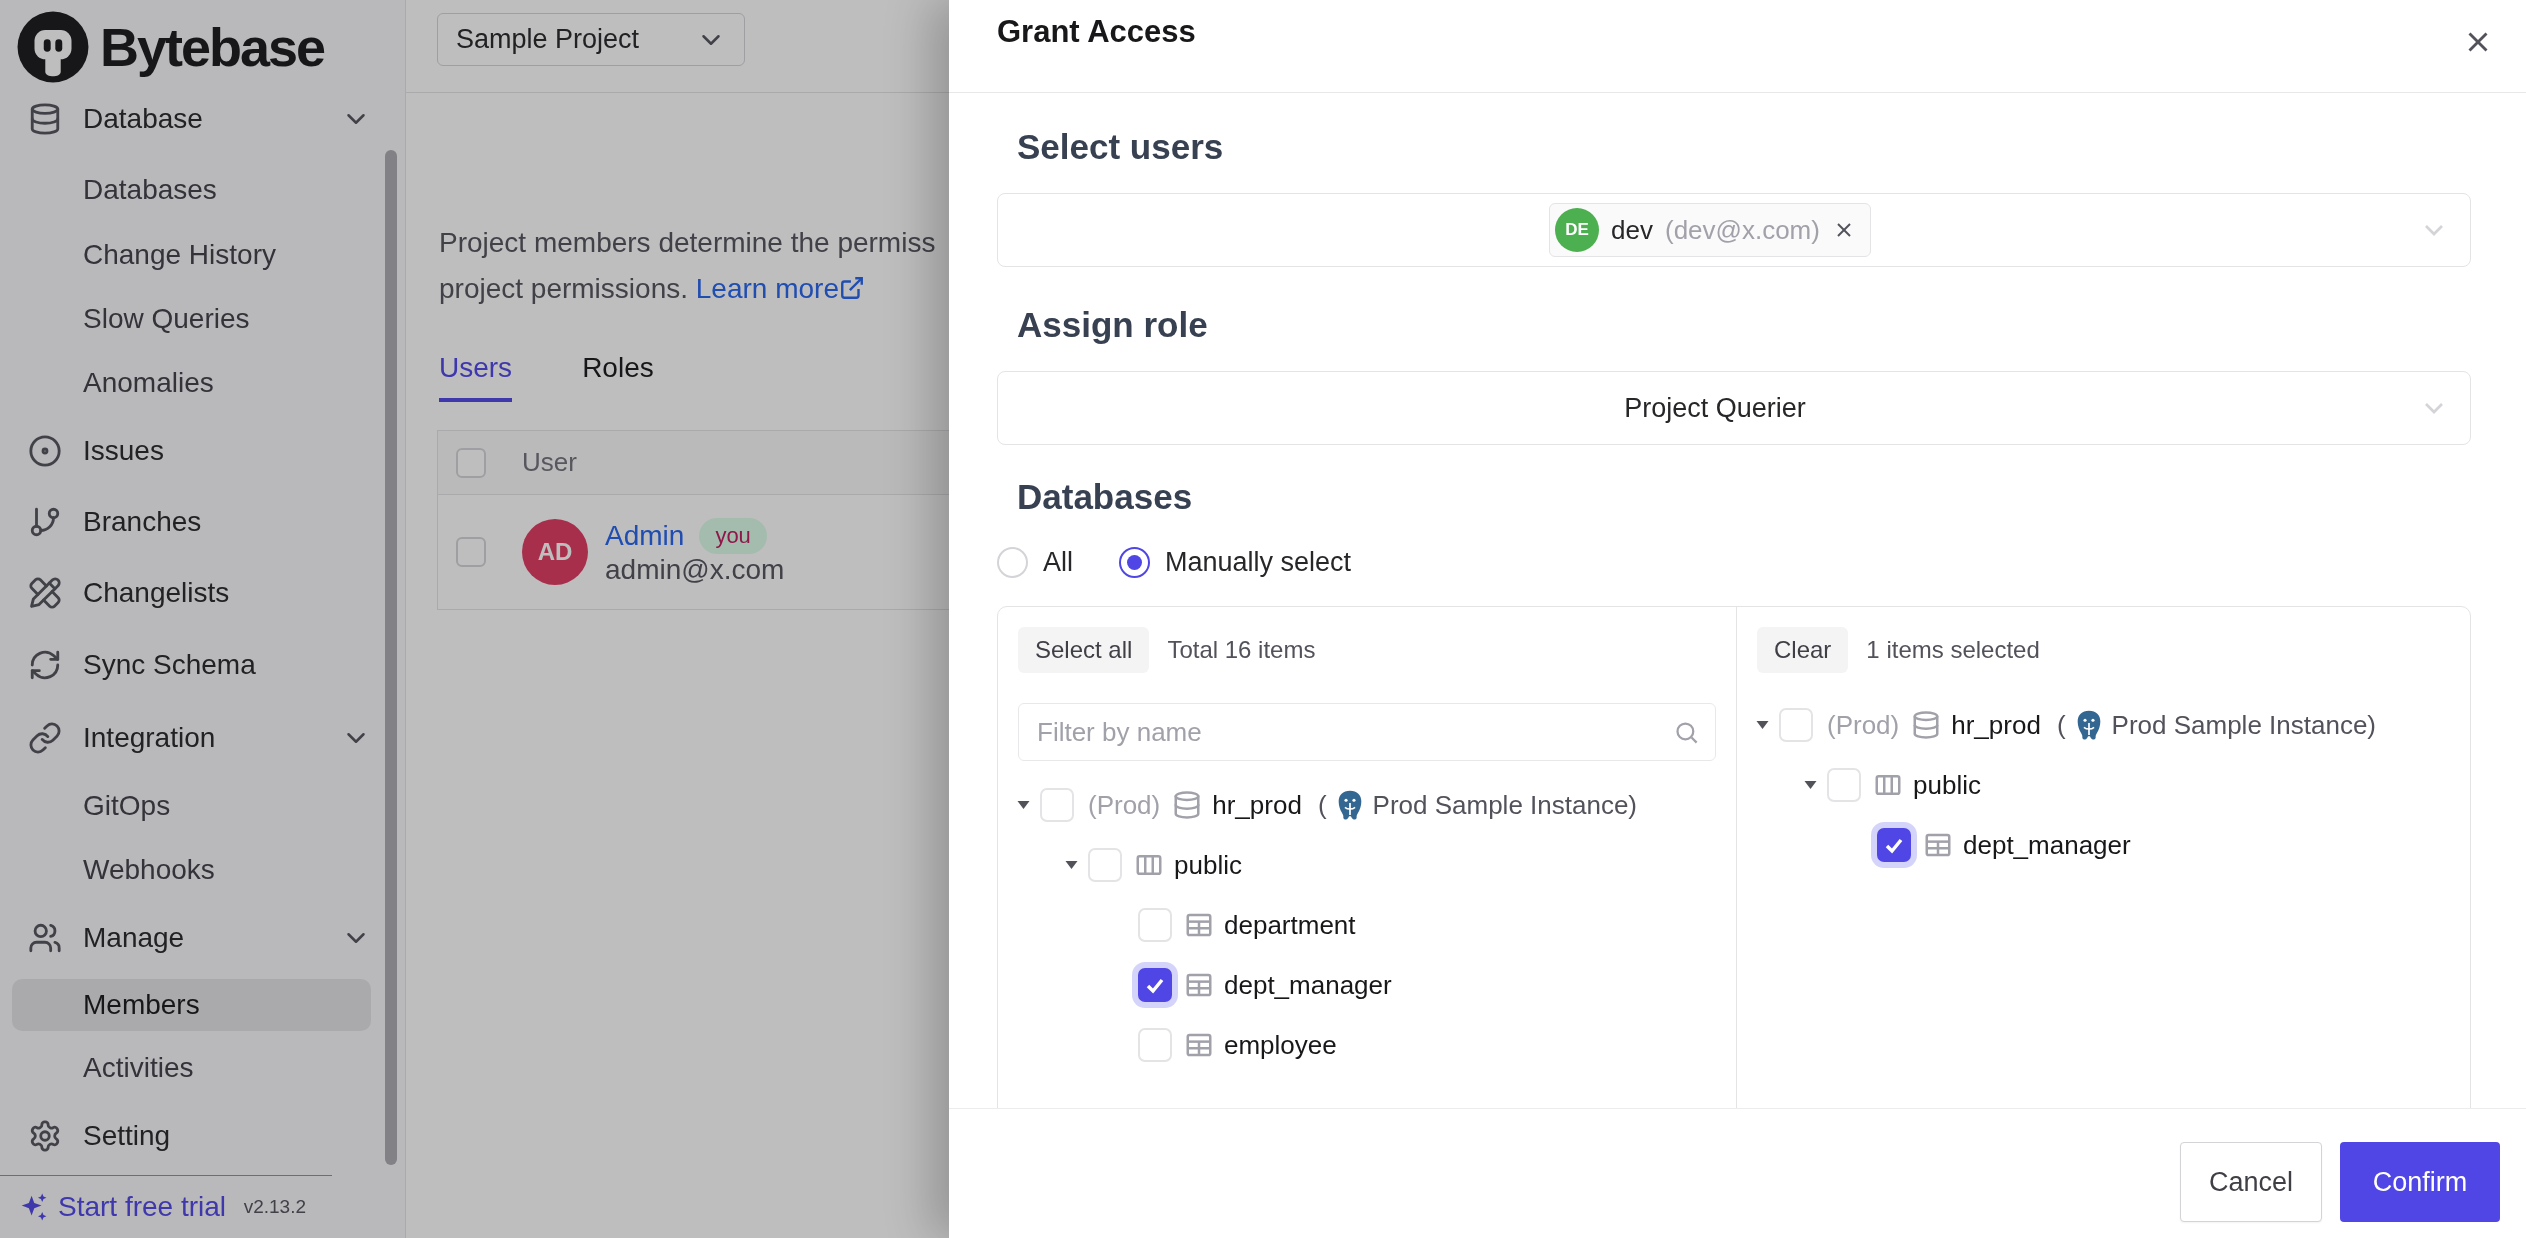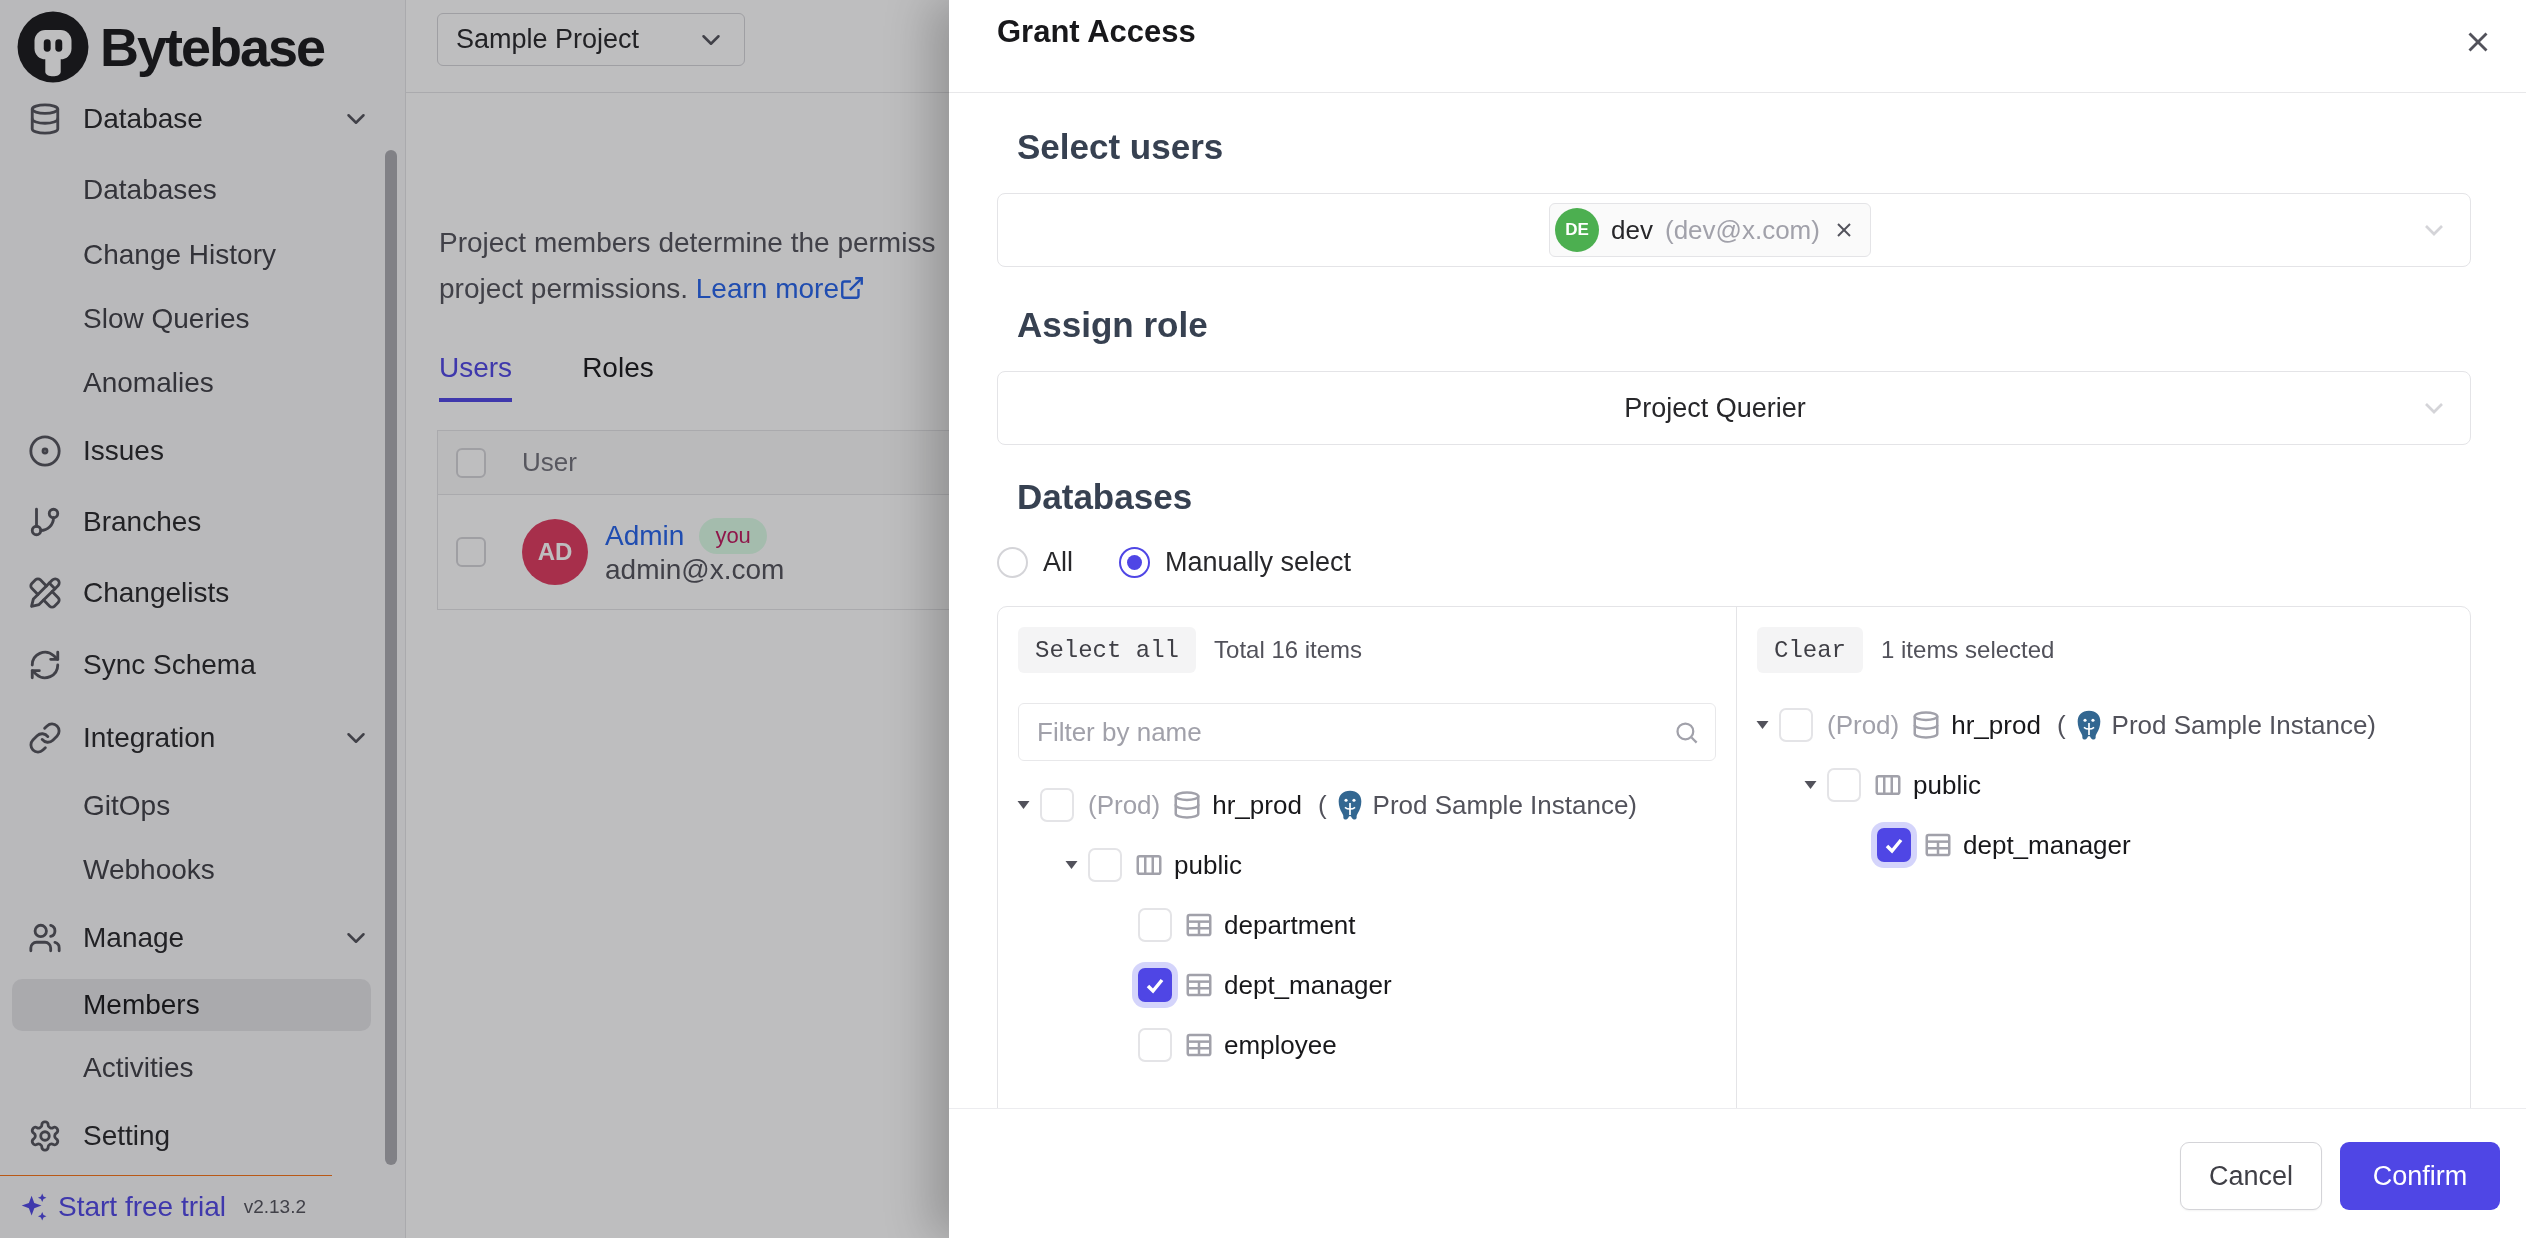--- a/index.html
+++ b/index.html
@@ -80,21 +80,21 @@
   .radio { width:31px; height:31px; border:2px solid #d4d4d8; border-radius:50%; background:#fff;
            display:flex; align-items:center; justify-content:center; flex:none; }
   .radio.on { border-color:#4f46e5; }
   .radio.on .dot { width:15px; height:15px; border-radius:50%; background:#4f46e5; }
 
   .panels { margin-top:28px; height:600px; border:1px solid #e4e4e7; border-radius:10px; display:flex; overflow:hidden; }
   .panel-l { width:739px; border-right:1px solid #e4e4e7; }
   .panel-r { flex:1; }
   .phead { margin:20px 20px 0; height:46px; display:flex; align-items:center; gap:18px; }
   .pbtn { height:46px; padding:0 17px; background:#f4f4f5; border:none; border-radius:6px;
-          font-size:24px; color:#3f3f46; font-family:Liberation Mono, monospace; cursor:pointer; }
+          font-size:24px; color:#3f3f46; font-family:Liberation Sans, sans-serif; cursor:pointer; }
   .pcount { font-size:24px; color:#52525b; }
   .pfilter { position:relative; margin:30px 20px 0; height:58px; }
   .pf-input { width:100%; height:100%; border:1px solid #e8e8ea; border-radius:6px; padding:0 56px 0 18px;
               font-size:26px; color:#27272a; font-family:inherit; outline:none; }
   .pf-input::placeholder { color:#a1a1aa; }
   .pf-ic { position:absolute; right:16px; top:16px; width:27px; height:27px; stroke:#a1a1aa; }
   .ptree { margin-top:14px; }
   .ptree-r { margin-top:22px; }
   .trow { height:60px; display:flex; align-items:center; font-size:26px; color:#27272a; }
   .lvl0 { padding-left:8px; } .lvl1 { padding-left:56px; } .lvl2 { padding-left:106px; }
@@ -107,21 +107,21 @@
   .t-env { color:#a1a1aa; margin-left:14px; }
   .t-ic { width:30px; height:30px; stroke:#a1a1aa; fill:none; stroke-width:2; margin-left:12px; flex:none; }
   .t-name { margin-left:10px; color:#18181b; }
   .t-strong { font-weight:500; }
   .t-inst { display:flex; align-items:center; color:#52525b; margin-left:16px; gap:6px; }
   .pg { width:34px; height:34px; flex:none; }
 
   .m-footer { position:absolute; left:0; top:1108px; width:100%; height:130px; background:#fff;
               border-top:1px solid #ececef; display:flex; justify-content:flex-end; align-items:flex-start;
               padding:33px 26px 0 0; gap:18px; }
-  .btn { height:68px; border-radius:9px; font-size:27px; font-family:inherit; cursor:pointer;text-align:center; }
+  .btn { height:80px; border-radius:4px; font-size:27px; font-family:inherit; cursor:pointer;text-align:center; }
   .btn-cancel { width:142px; background:#fff; border:1px solid #d4d4d8; color:#3f3f46;
                 box-shadow:0 1px 2px rgba(0,0,0,0.05); }
   .btn-confirm { width:160px; background:#4f46e5; border:none; color:#fff; }
 
   .ic { fill:none; stroke:#52525b; stroke-width:2; stroke-linecap:round; stroke-linejoin:round; }
 </style>
 </head>
 <body>
 
 <svg width="0" height="0" style="position:absolute">

